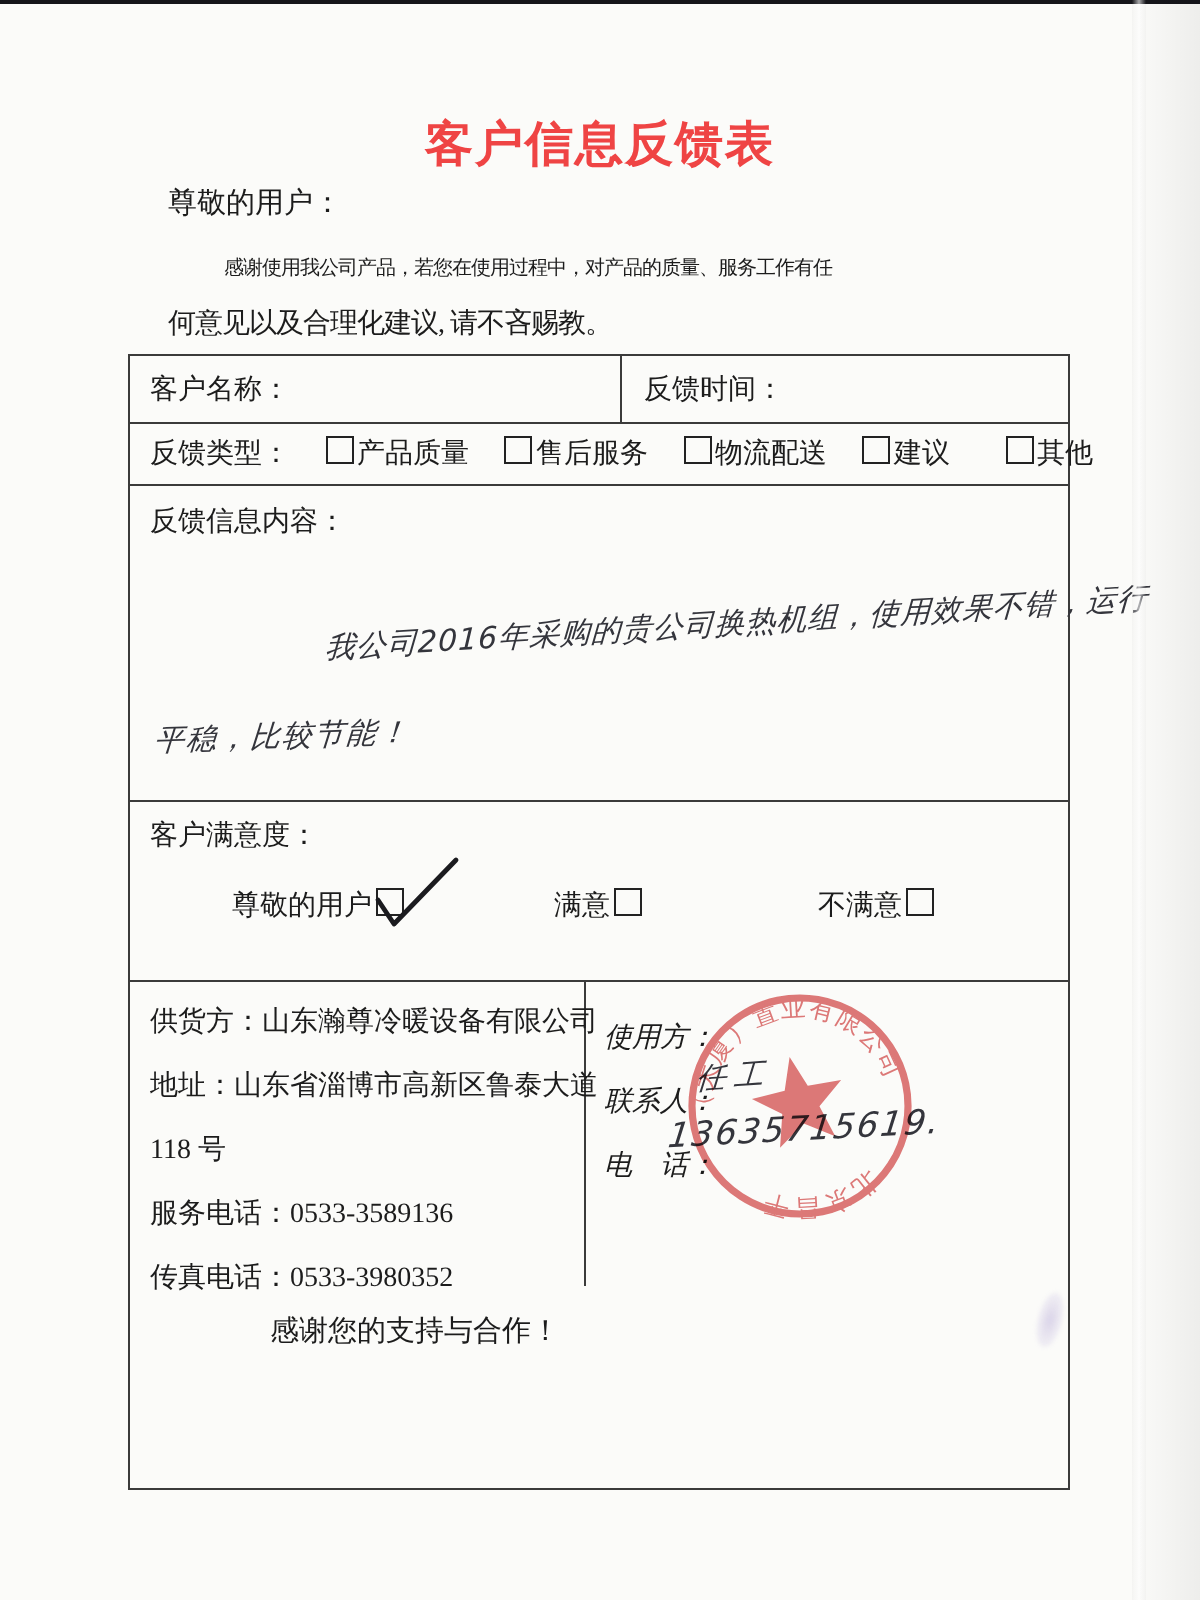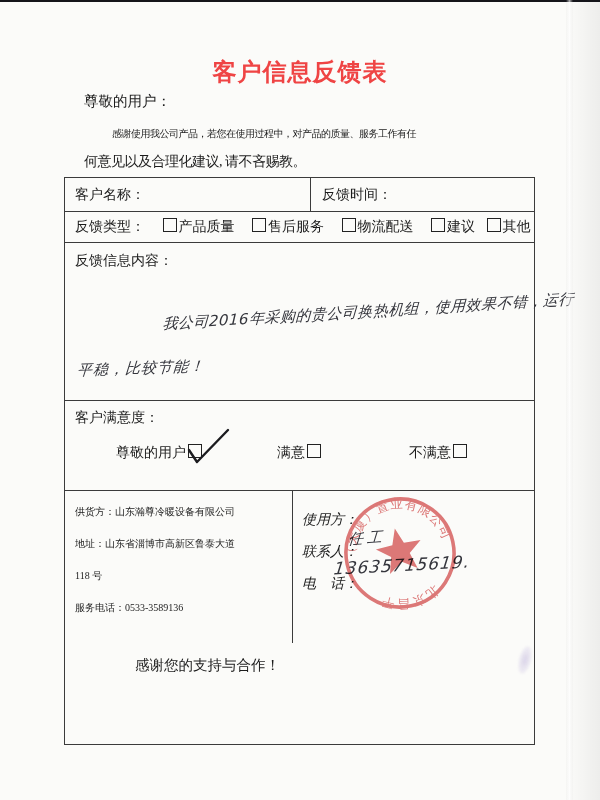--- a/index.html
+++ b/index.html
@@ -56,21 +56,21 @@
 
   .sat{position:absolute;top:43px;white-space:nowrap;}
   .sat .box{margin-left:2px;}
   .sat1{left:51px;}
   .sat2{left:212px;}
   .sat3{left:344px;}
   .checkwrap{position:relative;display:inline-block;width:0;height:0;}
   .checkmark{position:absolute;left:-16px;top:-31px;overflow:visible;}
 
   .col-left{position:absolute;left:10px;top:10px;width:210px;}
-  .col-left p{margin:0 0 11px 0;line-height:21px;font-size:10px;white-space:nowrap;}
+  .col-left p{margin:0 0 11px 0;line-height:21px;font-size:14px;white-space:nowrap;}
   .col-right{position:absolute;left:237px;top:18px;}
   .col-right p{margin:0 0 11px 0;line-height:21px;font-size:14px;white-space:nowrap;font-style:italic;}
 
   .stamp{position:absolute;left:341px;top:494px;width:118px;height:118px;
     transform:rotate(-12deg);opacity:0.82;mix-blend-mode:multiply;pointer-events:none;}
 </style>
 </head>
 <body>
 
 <div class="page">
@@ -89,21 +89,21 @@
       <span class="lbl vcenter" style="left:10px;">客户名称：</span>
       <span class="lbl vcenter" style="left:257px;">反馈时间：</span>
     </div>
 
     <div class="row r2 hline">
       <div class="r2line">
         <span class="typelabel">反馈类型：</span>
         <span class="opt"><span class="box"></span><span>产品质量</span></span>
         <span class="opt"><span class="box"></span><span>售后服务</span></span>
         <span class="opt"><span class="box"></span><span>物流配送</span></span>
-        <span class="opt" style="margin-right:8px;"><span class="box"></span><span>建议</span></span>
+        <span class="opt" style="margin-right:24px;"><span class="box"></span><span>建议</span></span>
         <span class="opt" style="margin-right:0;"><span class="box"></span><span>其他</span></span>
       </div>
     </div>
 
     <div class="row r3 hline">
       <span class="lbl" style="left:10px;top:9px;">反馈信息内容：</span>
       <span class="hw hw1">我公司2016年采购的贵公司换热机组，使用效果不错，运行</span>
       <span class="hw hw2">平稳，比较节能！</span>
     </div>
 
@@ -122,20 +122,21 @@
       </span>
     </div>
 
     <div class="row r5">
       <div class="vdiv" style="left:227px;"></div>
       <div class="col-left">
         <p>供货方：山东瀚尊冷暖设备有限公司</p>
         <p>地址：山东省淄博市高新区鲁泰大道</p>
         <p>118 号</p>
         <p>服务电话：0533-3589136</p>
+        <p>传真电话：0533-3980352</p>
       </div>
       <div class="col-right">
         <p>使用方：</p>
         <p>联系人：</p>
         <p>电　话：</p>
       </div>
     </div>
 
     <span class="hw hw-contact">任工</span>
     <span class="hw hw-phone">13635715619.</span>

